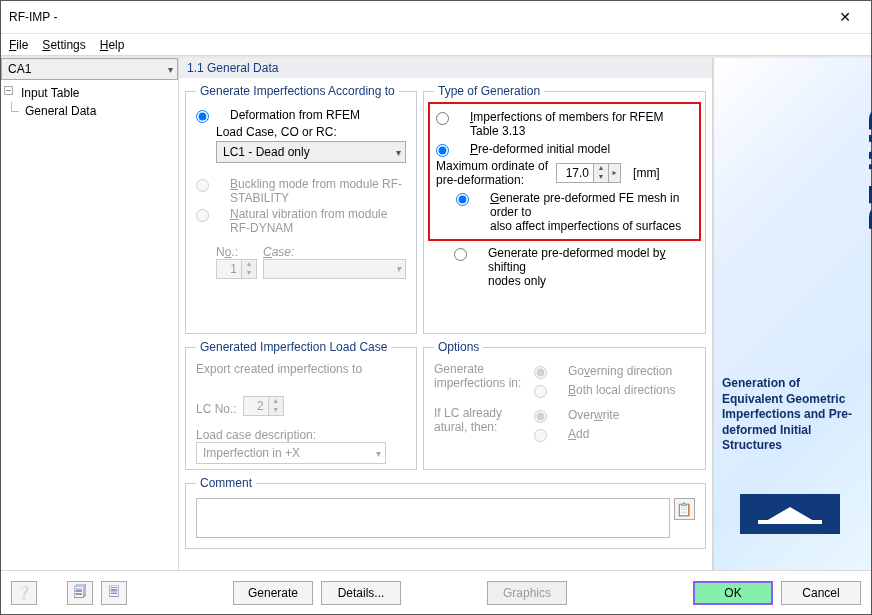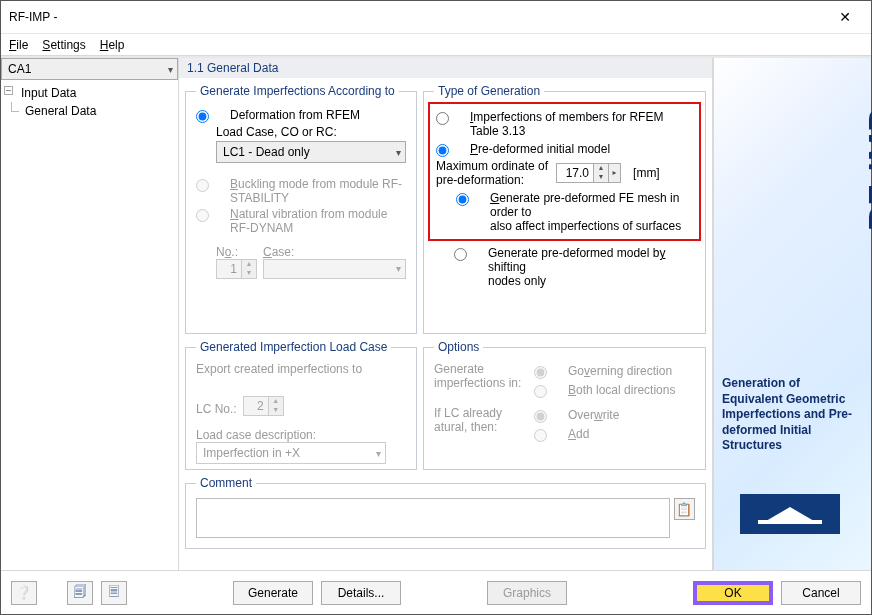--- a/index.html
+++ b/index.html
@@ -50,21 +50,21 @@
 .commentbox { width: 100%; height: 40px; border: 1px solid #bdbdbd; resize: none; background:#fff;}
 .right { width: 158px; background: linear-gradient(135deg,#fff 0%, #e6f0ff 30%, #d9ecff 70%, #e9f7ff 100%); position: relative; padding: 6px; border-left:1px solid #d9d9d9;}
 .rfimp { position: absolute; top: 50px; right: 10px; transform: rotate(-90deg); transform-origin: right top; font-size: 34px; font-weight: bold; color: #11306b; letter-spacing: 1px; }
 .desc { position: absolute; top: 318px; left: 8px; right: 8px; font-size: 12px; font-weight: bold; color: #11306b; line-height: 1.3; }
 .logo { position: absolute; bottom: 36px; left: 26px; width: 100px; height: 40px; background:#103a7a; display:flex; align-items:center; justify-content:center;}
 .logo .tri { width:0;height:0;border-left:24px solid transparent;border-right:24px solid transparent;border-bottom:14px solid #fff; position:relative;}
 .logo .bar { position:absolute; bottom:10px; left:18px; right:18px; height:4px; background:#fff;}
 .footer { height: 44px; border-top: 1px solid #d9d9d9; display: flex; align-items: center; padding: 0 10px; gap: 8px; }
 .iconbtn { width: 26px; height: 24px; border: 1px solid #aaa; background: #f4f4f4; display:flex; align-items:center; justify-content:center; font-size:13px; color:#2a4a8a;}
 .btn { height: 24px; min-width: 80px; border: 1px solid #aaa; background: #f4f4f4; padding: 0 12px; display:flex; align-items:center; justify-content:center;}
-.btn.primary { border: 4px solid #8b5cf6; background:#fde047;}
+.btn.primary { border: 2px solid #8b5cf6; background:#86efac;}
 .btn.disabledbtn { color:#9b9b9b; background:#efefef;}
 .spacer { flex: 1; }
 .nocasebox { display:flex; gap:6px; margin-top:10px;}
 .smallspin { display:inline-flex; border:1px solid #ccc; height:20px; background:#f4f4f4;}
 .smallspin input { border:none; width:24px; text-align:right; padding:0 4px; background:transparent; color:#9b9b9b; font-size:12px;}
 .smallspin .btns { display:flex; flex-direction:column; border-left:1px solid #ccc;}
 .smallspin .btns span { width:14px; height:9px; font-size:7px; line-height:8px; text-align:center; background:#efefef; color:#aaa;}
 .casecombo { flex:1; height:20px; border:1px solid #ccc; background:#f4f4f4; position:relative;}
 .casecombo .arrow { position:absolute; right:4px; top:3px; font-size:10px; color:#aaa;}
 .unit { margin-left:4px;}
@@ -87,21 +87,21 @@
   </div>
   <div class="body">
     <div class="left">
       <div class="combo">
         <span>CA1</span>
         <span class="arrow">▾</span>
       </div>
       <div class="tree">
         <div class="rootwrap">
           <span class="dash">–</span>
-          <div class="root">Input Data</div>
+          <div class="root">Input Table</div>
         </div>
         <div class="child">General Data</div>
       </div>
     </div>
 
     <div class="mid">
       <div class="sectiontitle">1.1 General Data</div>
       <div class="content">
         <div class="row1">
           <fieldset class="fs-generate">
@@ -129,21 +129,21 @@
               <div style="display:flex;flex-direction:column;">
                 <span>N<u>o</u>.:</span>
                 <div class="smallspin">
                   <input disabled="" value="1" style="">
                   <div class="btns">
                       <span>▲</span>
                       <span>▼</span>
                     </div>
                 </div>
               </div>
-              <div style="flex:1;display:flex;flex-direction:column;">
+              <div style="flex:1;display:flex;flex-direction:column;font-style:italic;">
                 <span><u>C</u>ase:</span>
                 <div class="casecombo">
                     <span class="arrow">▾</span>
                   </div>
               </div>
             </div>
           </fieldset>
 
           <fieldset class="fs-type">
             <legend>Type of Generation</legend>

